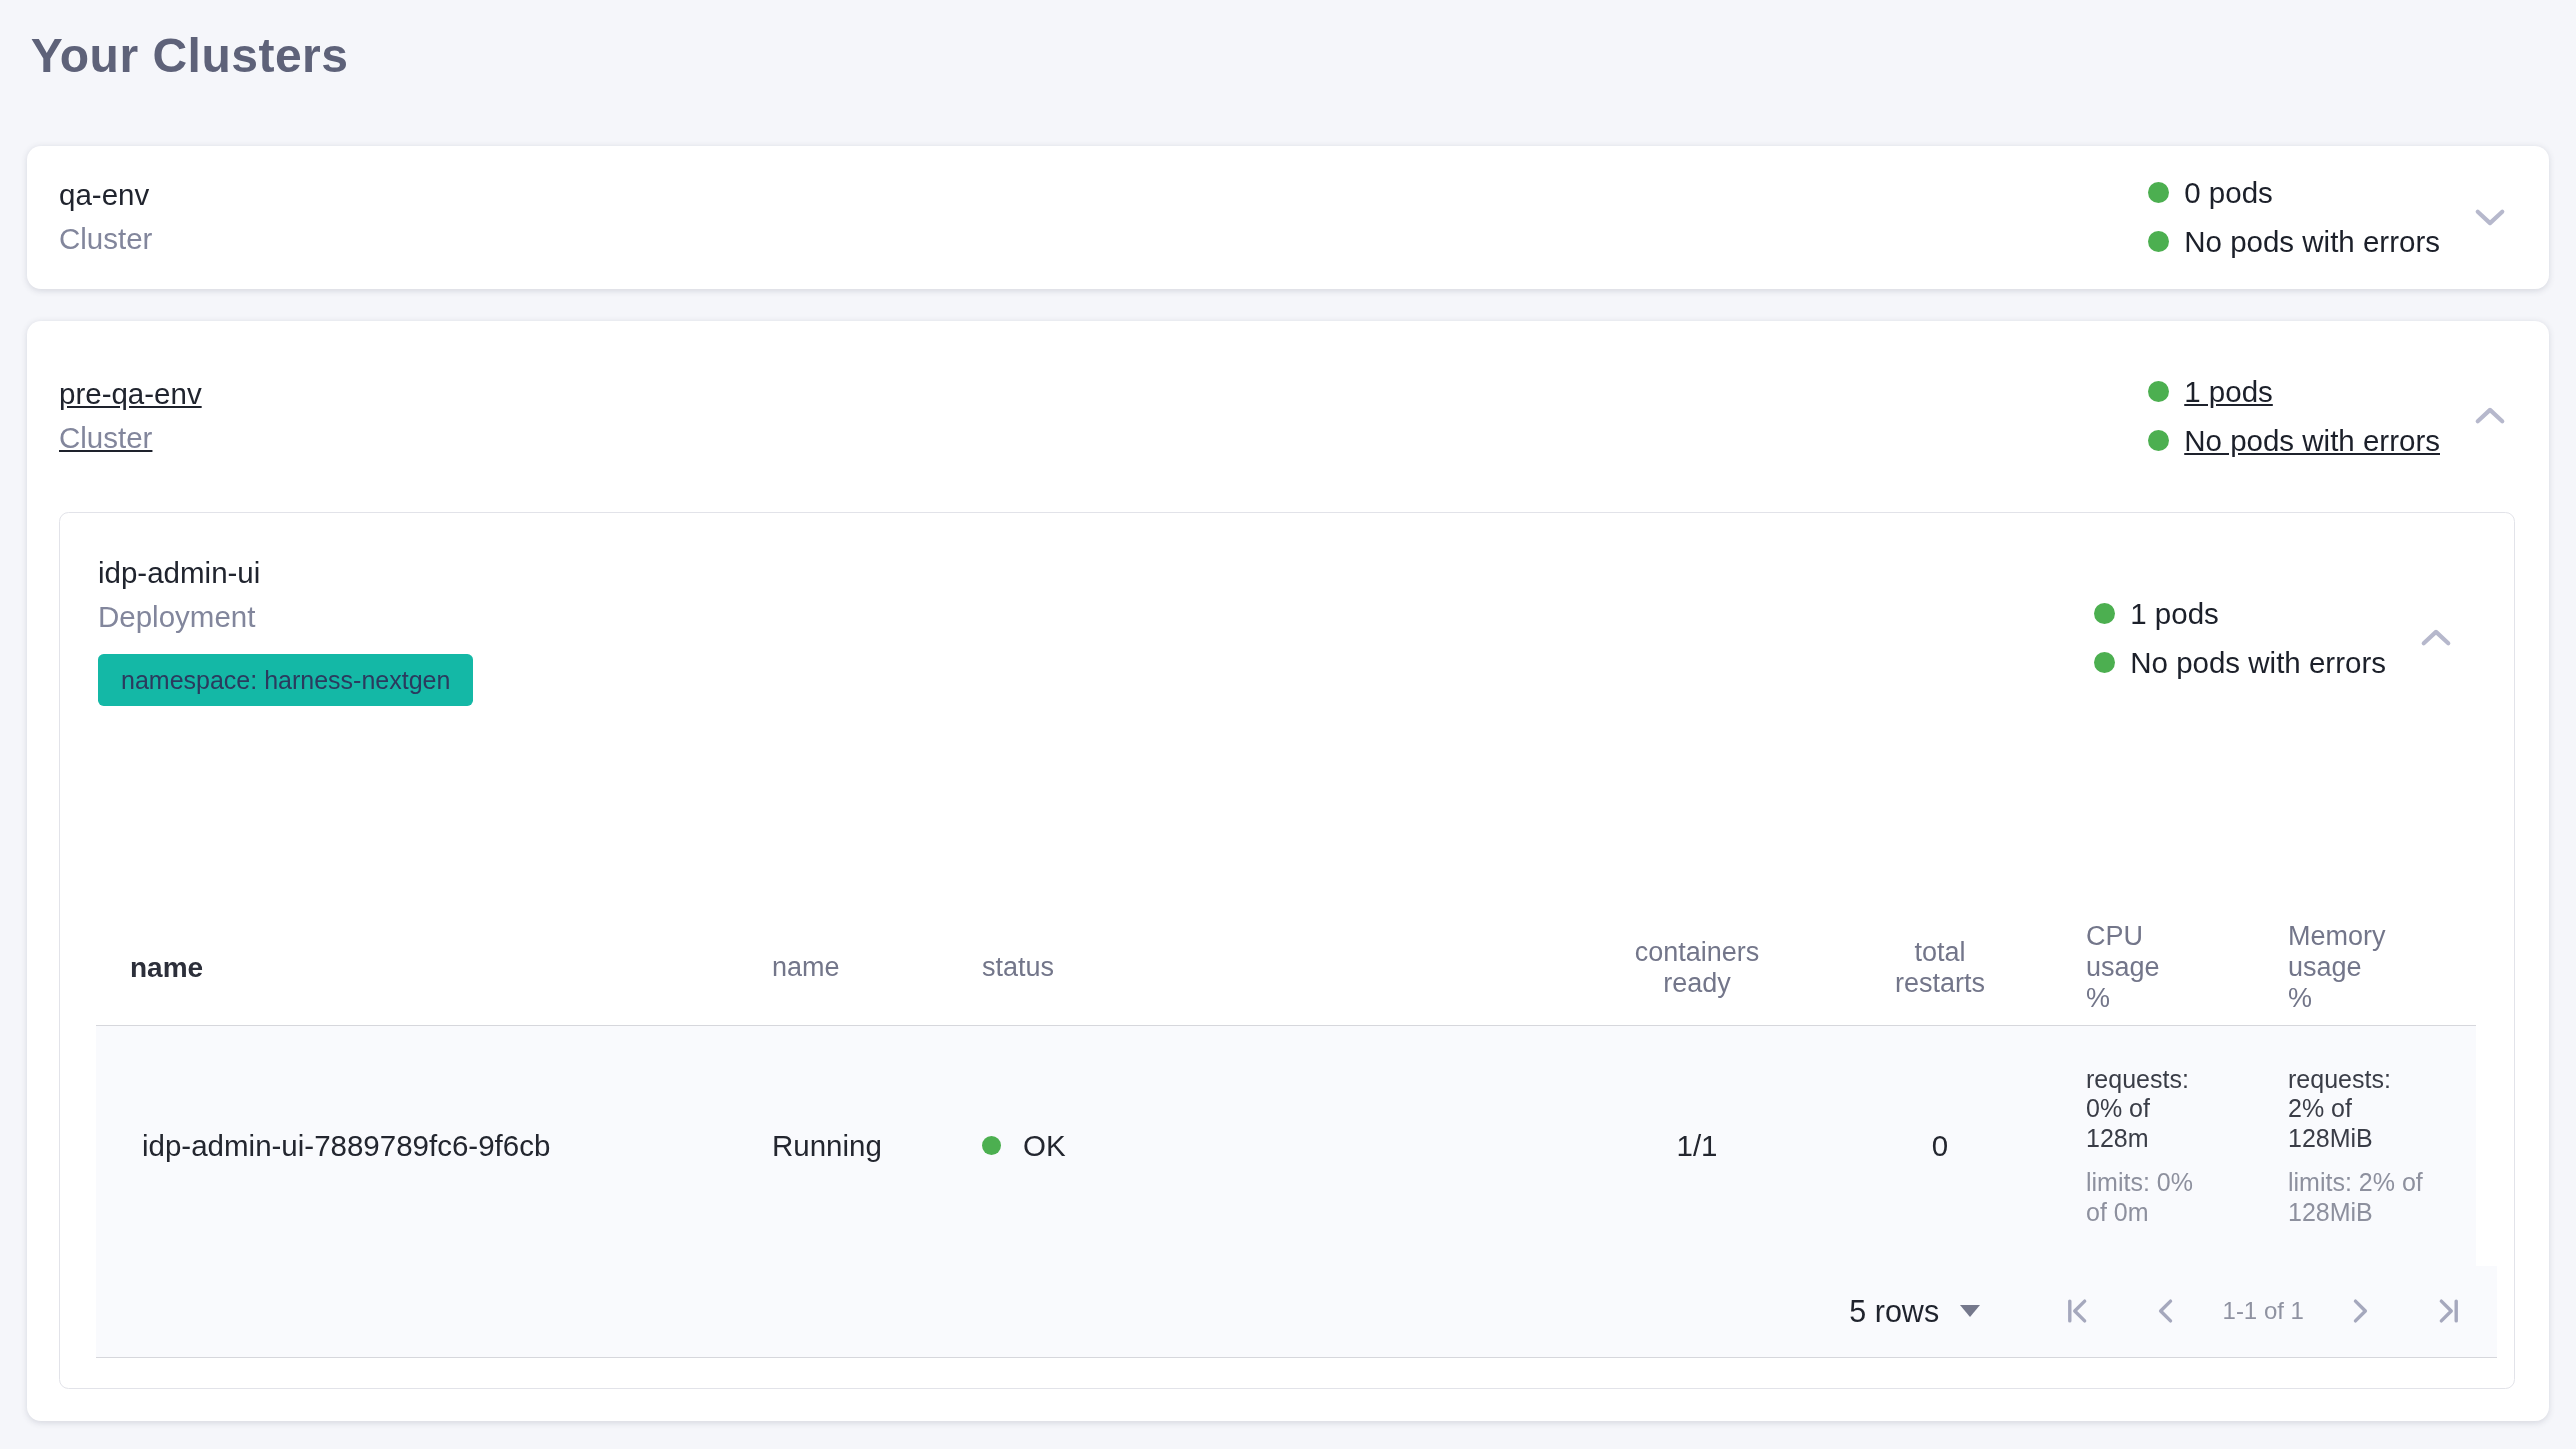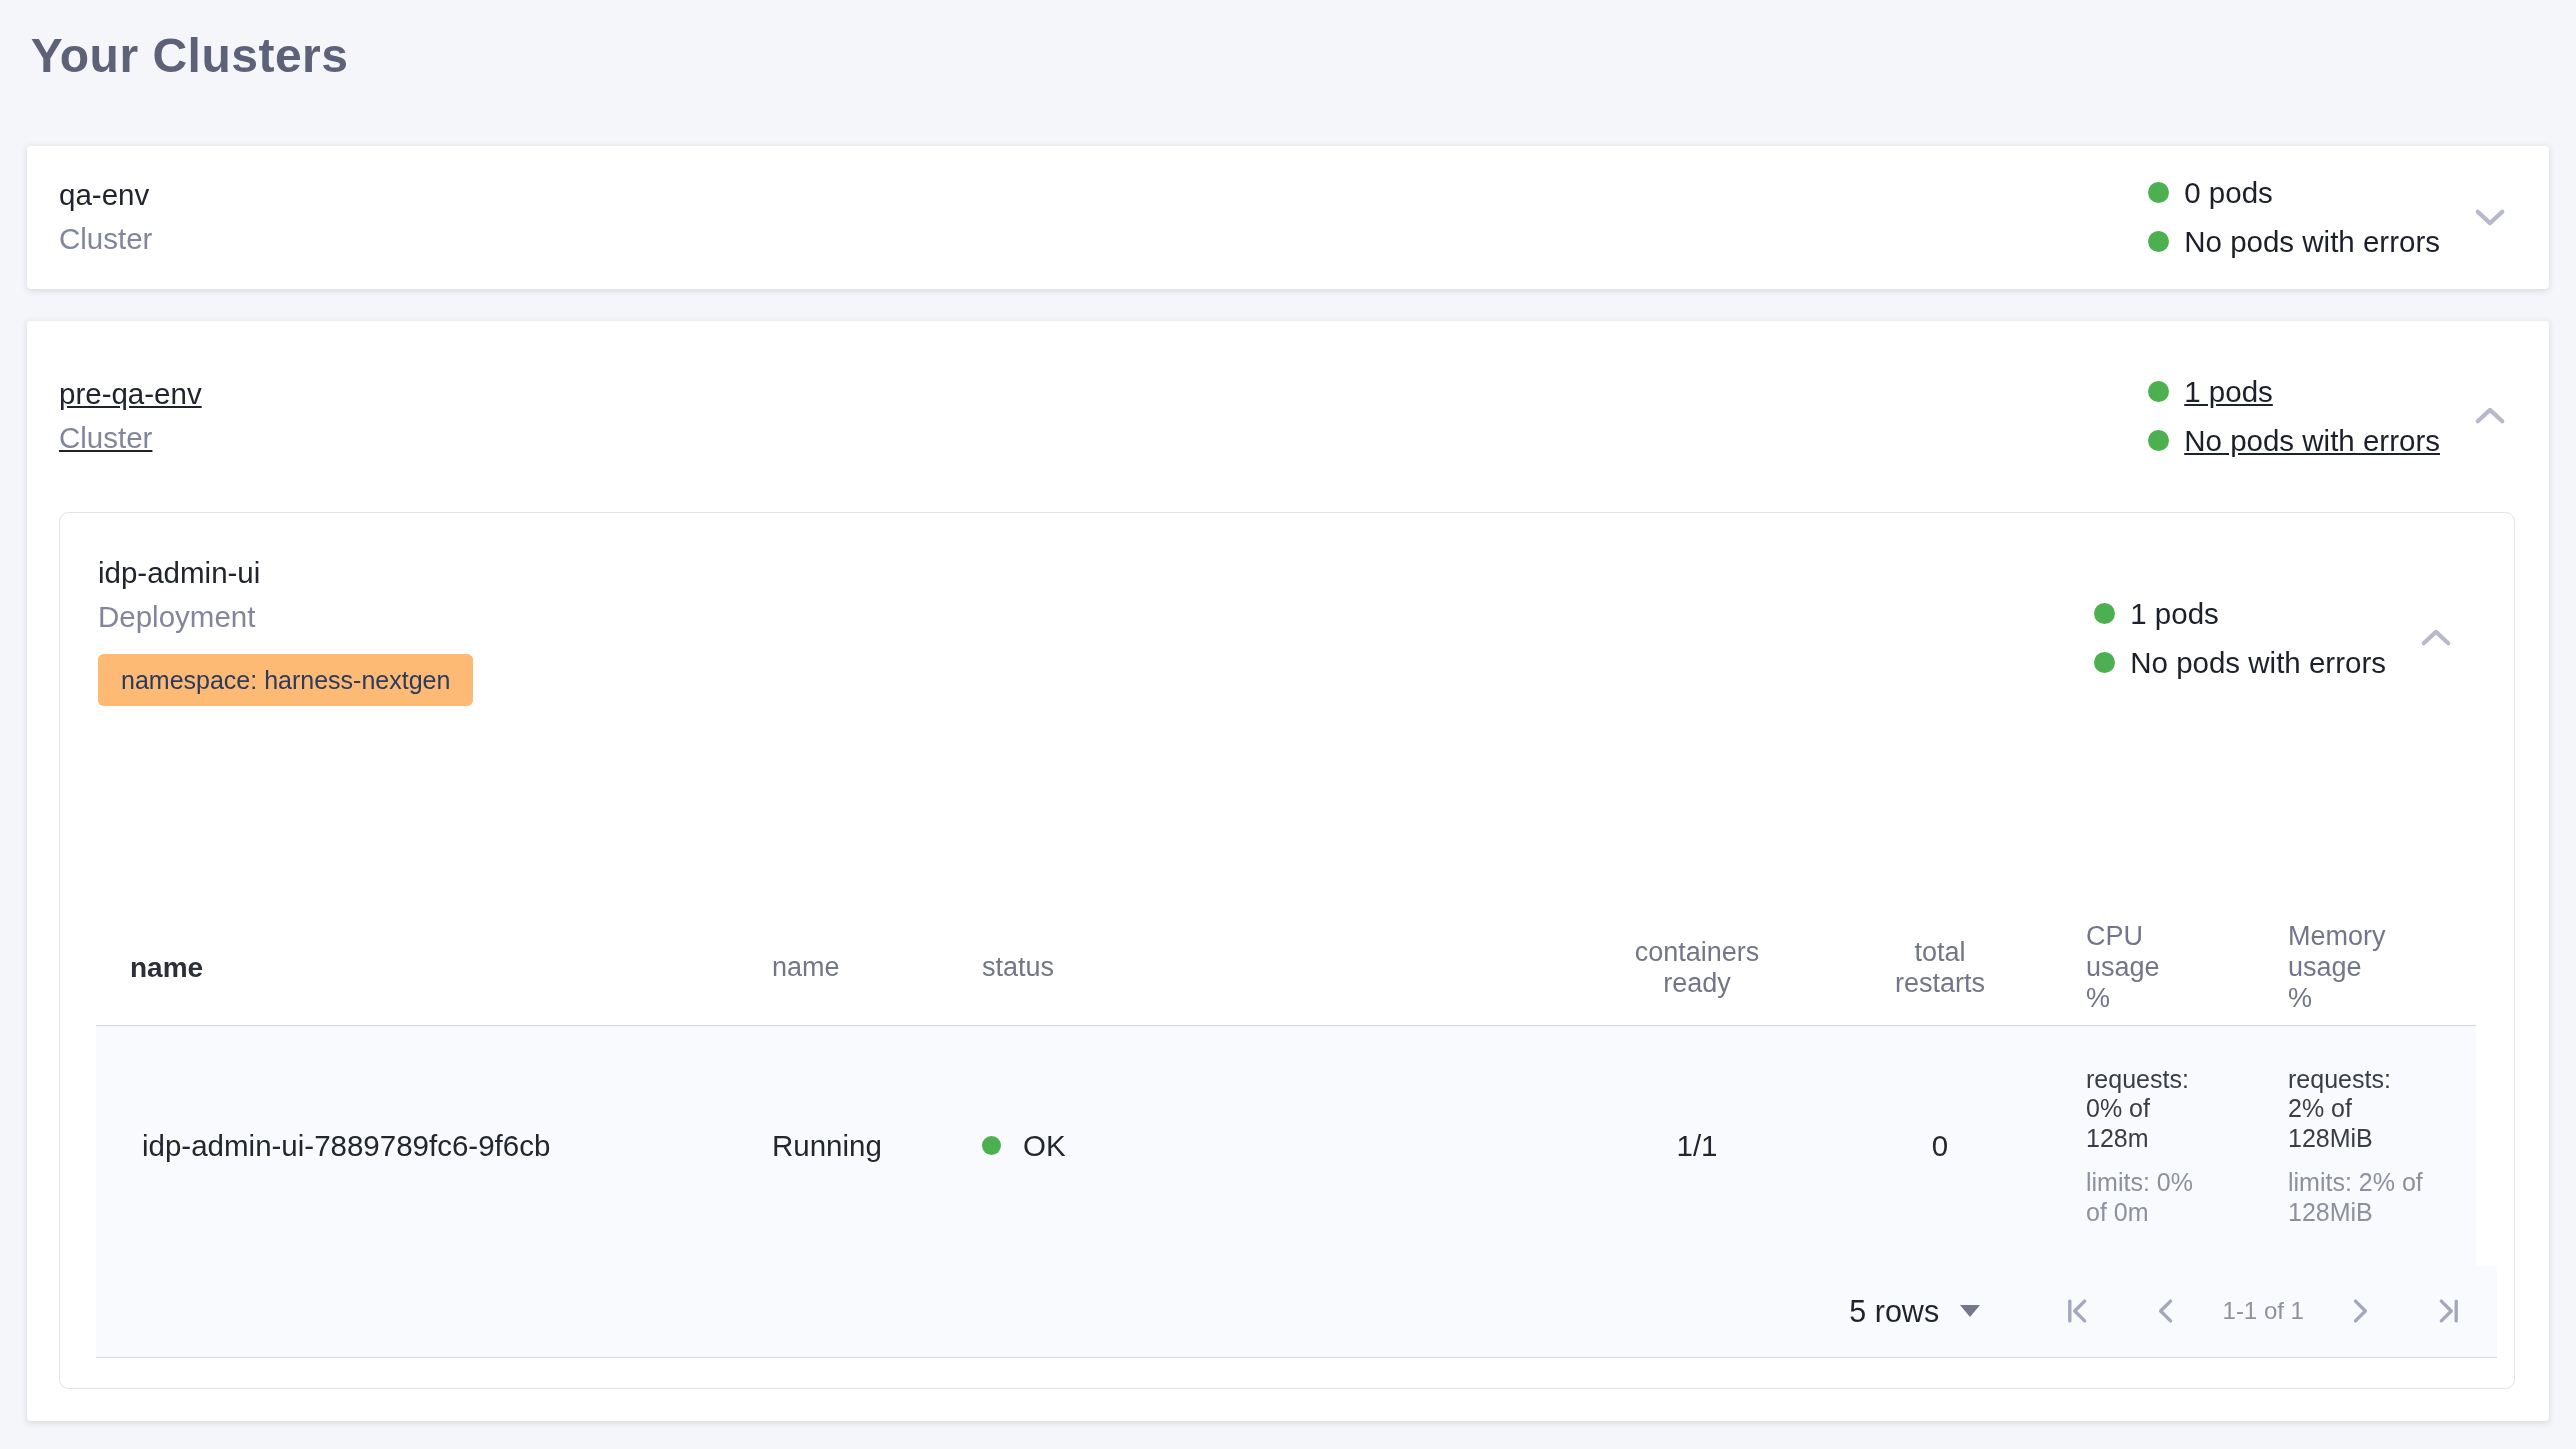--- a/index.html
+++ b/index.html
@@ -14,21 +14,21 @@
   .page { padding:19px 27px 0 27px; }
 
   h1.page-title {
     margin:7.6px 0 0 3.8px;
     font-size:48px; line-height:57px; font-weight:700;
     color:#5e6279; letter-spacing:0.5px;
   }
 
   .card {
     background:#ffffff;
-    border-radius:4px;
+    border-radius:14px;
     box-shadow:0 1.9px 6.7px rgba(55,60,90,0.16);
   }
   .cluster-card { margin-top:0; }
   .card.qa { margin-top:62px; height:143px; }
   .card.preqa { margin-top:32px; padding-bottom:32px; }
 
   .cluster-head {
     height:143px;
     display:flex; align-items:center; justify-content:space-between;
     padding:0 34px 0 32px;
@@ -61,21 +61,21 @@
     padding:42px 0 30.5px 0;
   }
   .dep-head {
     display:flex; justify-content:space-between; align-items:flex-start;
     padding:0 53px 0 38px;
   }
   .dep-right { display:flex; align-items:center; gap:25px; margin-top:42px; }
 
   .ns-badge {
     display:inline-block; margin-top:19px;
-    background:#fdba74; border-radius:5.7px;
+    background:#14b8a6; border-radius:5.7px;
     padding:11.4px 23px;
     font-size:25px; line-height:29px; color:#2b3a5e;
   }
 
   
   .table-zone { margin:205px 17px 0 36px; }
   table { width:2380px; border-collapse:collapse; table-layout:fixed; }
   col.c1{width:676px} col.c2{width:210px} col.c3{width:591px}
   col.c4{width:248px} col.c5{width:238px} col.c6{width:202px} col.c7{width:215px}
 

